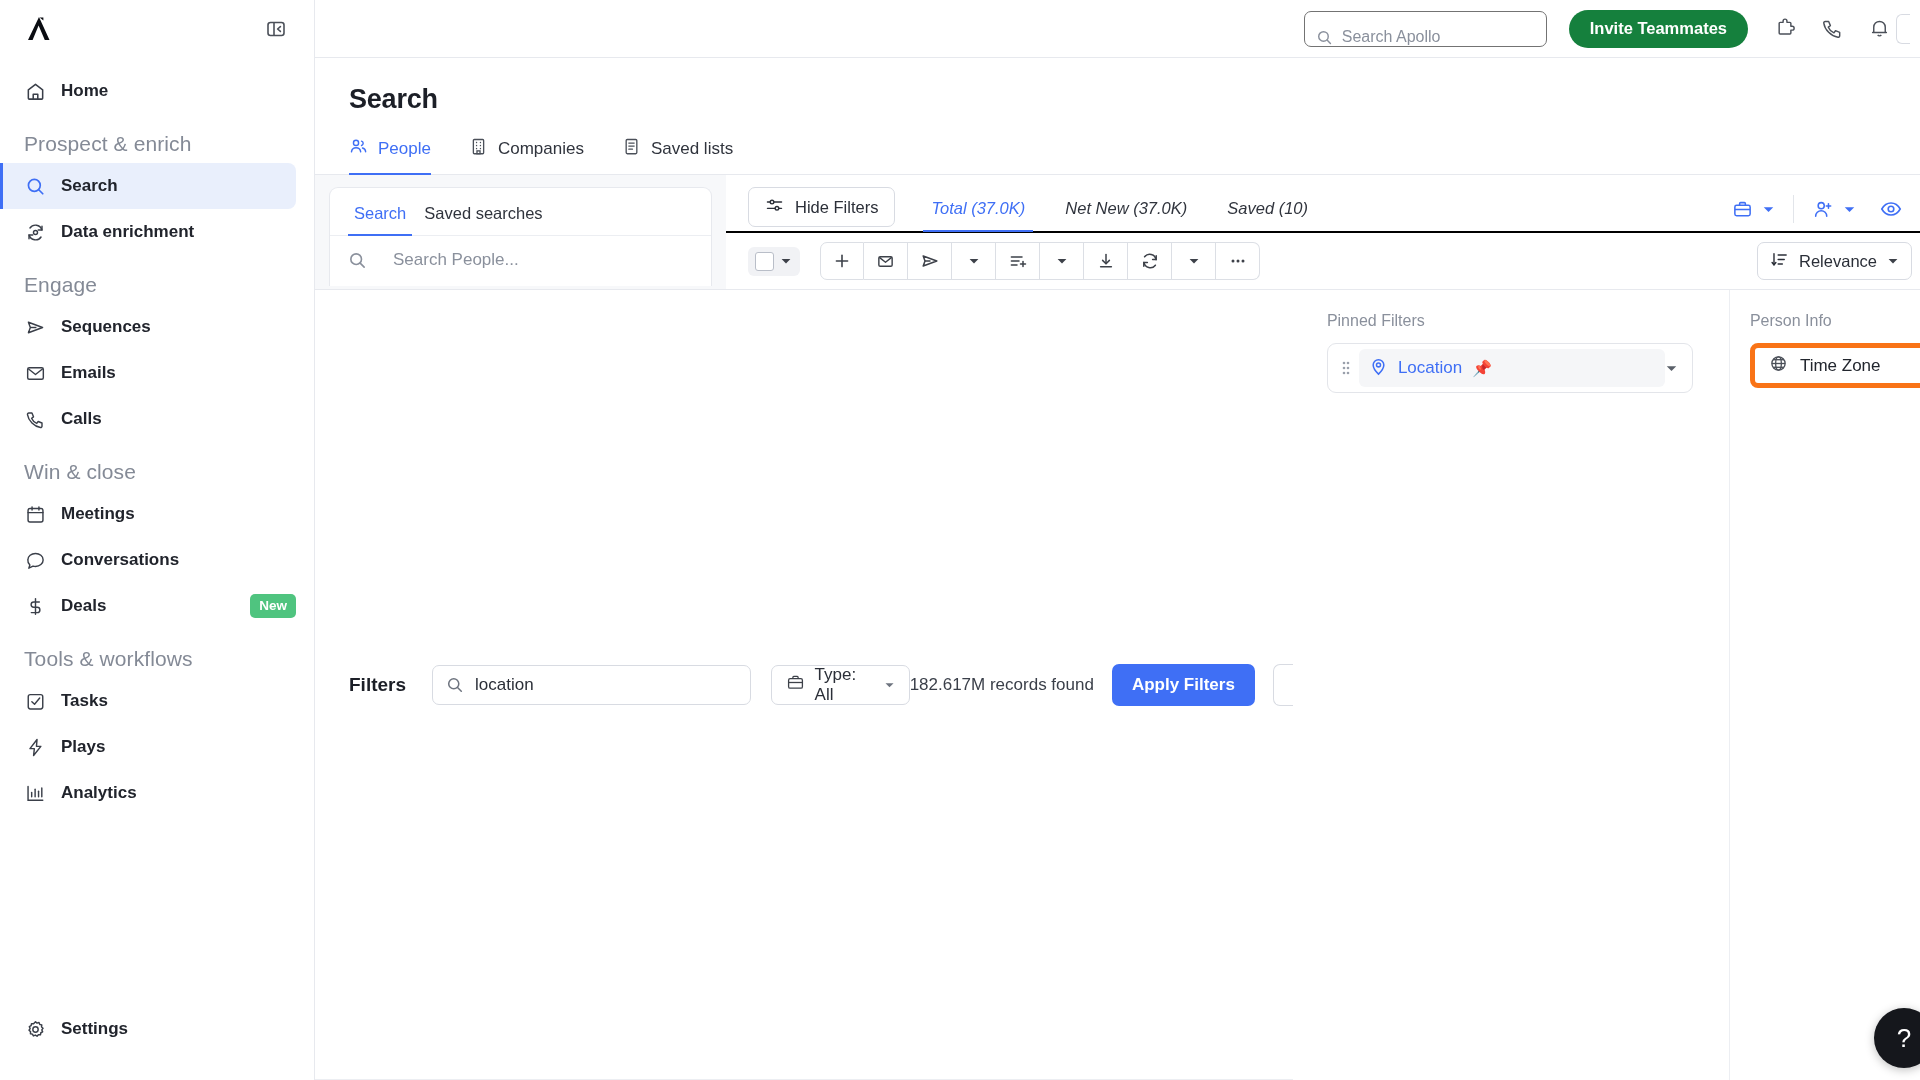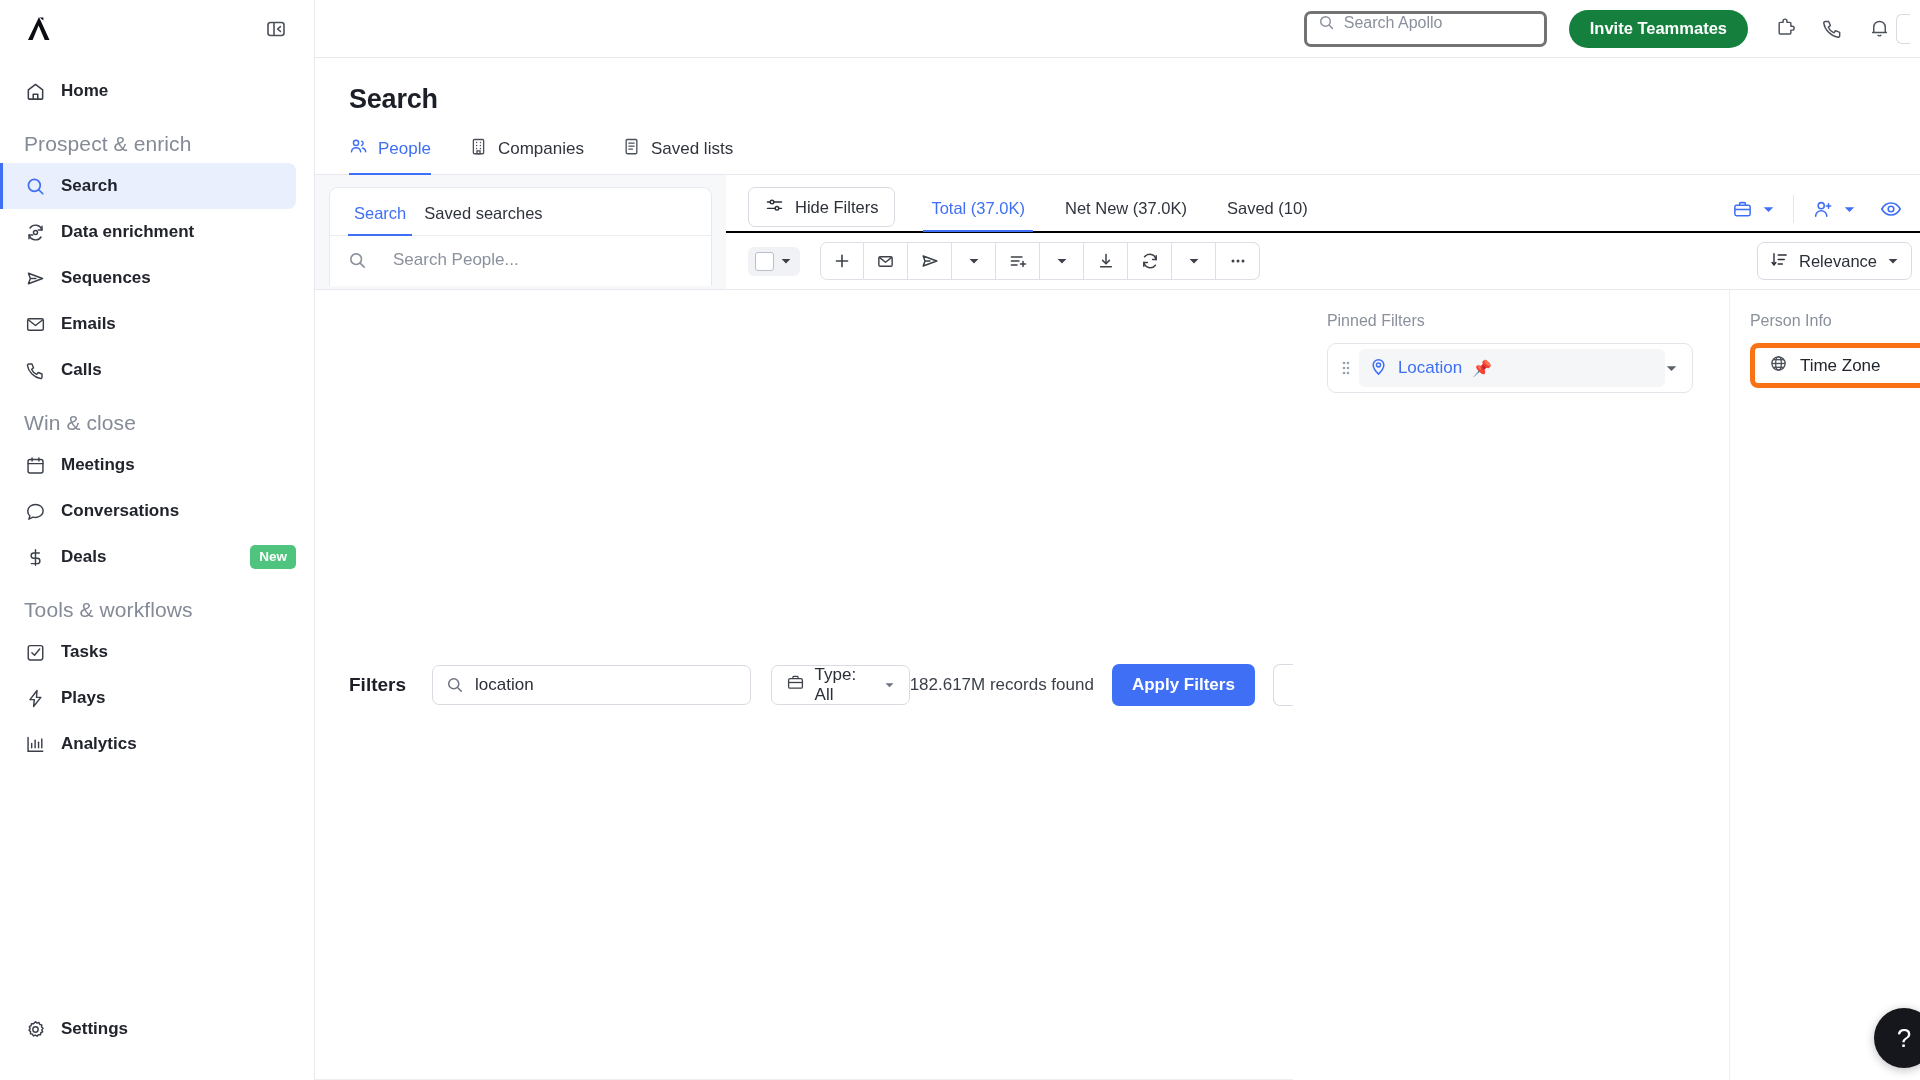--- a/index.html
+++ b/index.html
@@ -56,22 +56,22 @@
   .sb-bottom { padding-bottom: 28px; }
 
   
   .main { flex: 1; display: flex; flex-direction: column; min-width: 0; background: #fff; }
   .topbar {
     height: 58px; border-bottom: 1px solid #e7e9ee;
     display: flex; align-items: center; justify-content: flex-end;
     padding-right: 10px; gap: 0; flex: 0 0 58px;
   }
   .global-search {
-    width: 243px; height: 36px; border: 3px solid #737373; border-radius: 7px;
-    display: flex; align-items: flex-start; gap: 9px; padding: 0 11px;
+    width: 243px; height: 36px; border: 1px solid #737373; border-radius: 7px;
+    display: flex; align-items: flex-end; gap: 9px; padding: 0 11px;
     font-size: 16px; color: #8a909c; background:#fff;
   }
   .invite-btn {
     margin-left: 22px;
     background: #15803d; color: #fff; border: none; border-radius: 20px;
     height: 38px; padding: 4px 21px; font-size: 16.5px; font-weight: 700;
     font-family: "Liberation Sans", sans-serif; cursor: pointer; white-space: nowrap;
   }
   .topbar-icons { display: flex; align-items: center; gap: 21px; margin-left: 24px; margin-right: 4px;}
   .tb-ic { width: 26px; height: 26px; display:flex; align-items:center; justify-content:center; cursor:pointer; }
@@ -103,21 +103,21 @@
   .sc-search { display:flex; align-items:center; gap: 26px; padding: 14px 18px 16px; font-size: 17px; color:#8a909c;}
 
   .right-pane { flex: 1; min-width: 0; padding-top: 12px; }
   .rp-row1 { display:flex; padding: 0 8px 0 22px; border-bottom: 2px solid #000000; }
   .hide-filters {
     display:flex; align-items:center; gap:11px; height: 40px; padding: 0 16px;
     border: 1px solid #d8dbe2; border-radius: 7px; font-size: 16.5px; color:#2b2f38; cursor:pointer;
     background:#fff; white-space: nowrap;
   }
   .res-tabs { display:flex; align-items:flex-end; gap: 0; margin-left: 16px; }
-  .res-tab { padding: 12px 20px 13px; font-size: 16.5px; color:#30343d; cursor:pointer; position:relative; white-space: nowrap;}
+  .res-tab { padding: 12px 20px 13px; font-size: 16.5px; color:#30343d; cursor:pointer; position:relative; white-space: nowrap; font-style: italic;}
   .res-tab.active { color:#3f6ff5; }
   .res-tab.active::after{content:"";position:absolute;left:12px;right:12px;bottom:-1px;height:2.5px;background:#3f6ff5;}
   .rp-row1-right { margin-left:auto; display:flex; align-items:center; gap: 0; padding-right: 6px;}
   .ic-blue { width:30px; height:30px; display:flex;align-items:center;justify-content:center;cursor:pointer;}
   .caret-blue { width: 22px; height:26px; display:flex;align-items:center;justify-content:center;cursor:pointer;}
   .vdiv { width:1px; height:28px; background:#e2e5ea; margin: 0 14px; }
 
   .rp-row2 { display:flex; align-items:center; padding: 9px 8px 9px 22px; gap: 0; }
   .chk-group { display:flex; align-items:center; gap:6px; background:#f1f2f5; border-radius:6px; padding: 5px 8px 5px 7px; cursor:pointer;}
   .chk-box { width: 19px; height:19px; border:1.6px solid #b9bec8; border-radius:3px; background:#fff; }
@@ -235,20 +235,21 @@
             <path d="M17.6 8.2 A7 7 0 0 0 5.2 6.3"></path>
               <path d="M4.4 13.8 A7 7 0 0 0 16.8 15.7"></path>
             <path d="M17.8 4.4 v3.9 h-3.9"></path>
               <path d="M4.2 17.6 v-3.9 h3.9"></path>
             <circle cx="11" cy="11" r="2.1"></circle>
           </svg>
         </span>
         <span class="sb-label">Data enrichment</span>
       </div>
 
+      <div class="sb-section-label">Engage</div>
       <div class="sb-item">
         <span class="sb-ic">
           <svg width="21" height="21" viewBox="0 0 22 22" fill="none" stroke="#3a3f49" stroke-width="1.5" stroke-linejoin="round">
             <path d="M3.6 5.5 L18.4 11 L3.6 16.5 L5.6 11 Z"></path>
               <line x1="5.6" y1="11" x2="12" y2="11"></line>
           </svg>
         </span>
         <span class="sb-label">Sequences</span>
       </div>
       <div class="sb-item">

